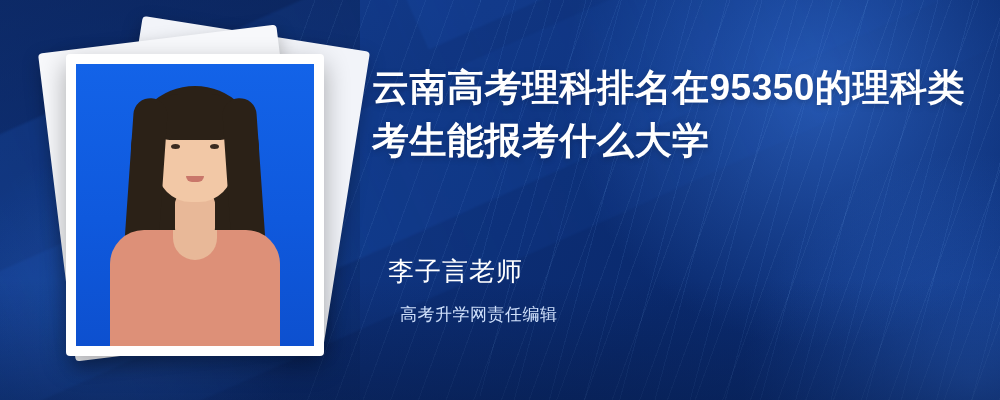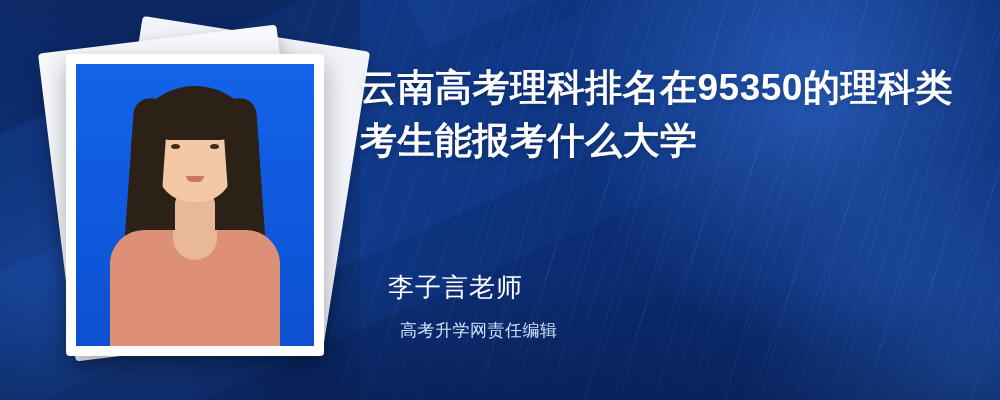--- a/index.html
+++ b/index.html
@@ -153,37 +153,37 @@
   .p-hair-side {
     position: absolute; top: 34px; width: 34px; height: 160px;
     background: #2b2117; border-radius: 18px;
   }
   .p-hair-side.l { left: 50%; margin-left: -66px; transform: rotate(4deg); }
   .p-hair-side.r { left: 50%; margin-left: 32px; transform: rotate(-4deg); }
 
   
   .text-block {
     position: absolute;
-    left: 360px;
+    left: 372px;
     top: 62px;
     width: 600px;
   }
   .headline {
     color: #ffffff;
     font-size: 37px;
     line-height: 1.42;
     font-weight: 700;
     letter-spacing: 0.5px;
     text-shadow: 0 2px 6px rgba(0,0,0,0.22);
     margin: 0;
   }
   .author-wrap {
     position: absolute;
     left: 388px;
-    top: 270px;
+    top: 254px;
     width: 560px;
   }
   .author-name {
     color: #ffffff;
     font-size: 26px;
     font-weight: 400;
     letter-spacing: 1px;
     margin: 0 0 14px 0;
   }
   .author-role {

